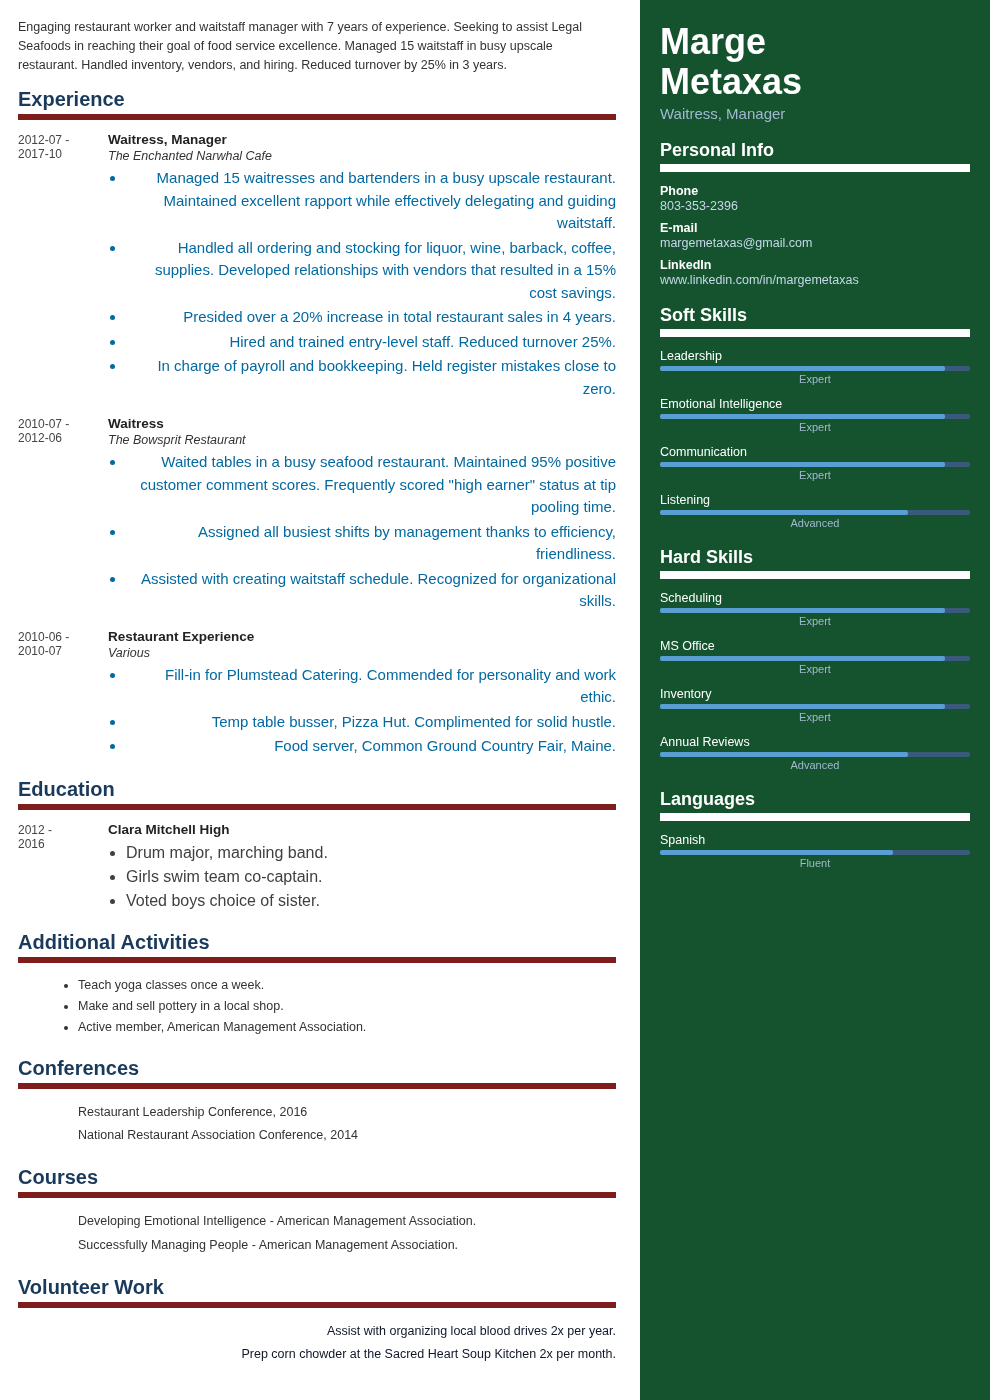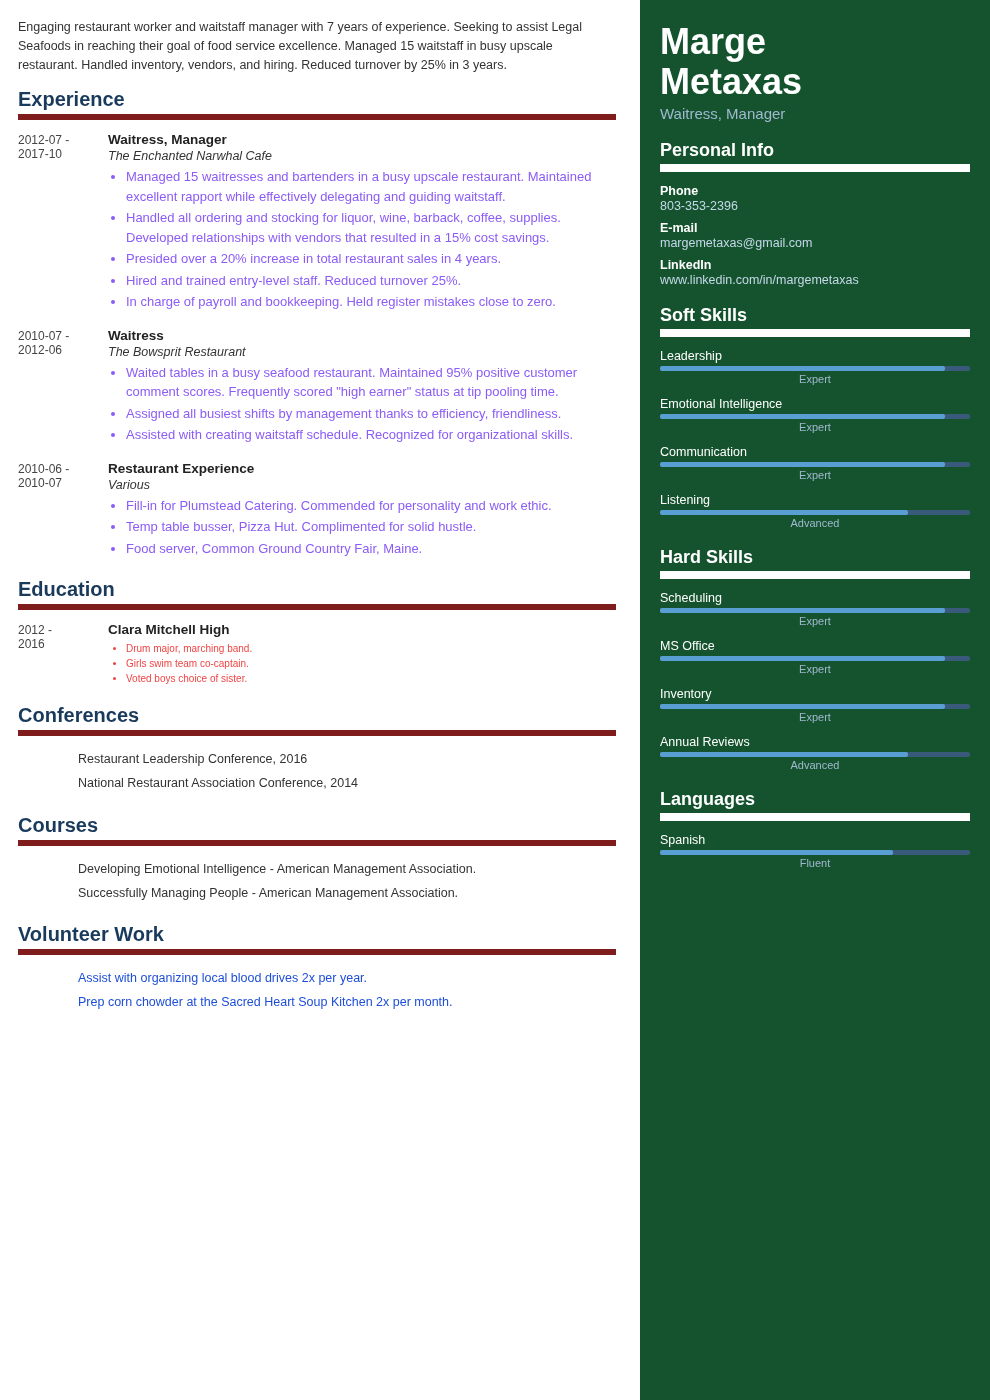--- a/index.html
+++ b/index.html
@@ -56,23 +56,24 @@
     }
     .exp-company {
       font-style: italic;
       font-size: 12.5px;
       margin-bottom: 4px;
       color: #333;
     }
     .exp-bullets {
       list-style: disc;
       padding-left: 18px;
-      font-size: 13px;
+      font-size: 15px;
       line-height: 1.5;
-      color: #8b5cf6;
+      color: #0369a1;
+      text-align: right;
     }
     .exp-bullets li { margin-bottom: 2px; }
 
     .edu-row {
       display: flex;
       margin-bottom: 10px;
     }
     .edu-dates {
       width: 90px;
       min-width: 90px;
@@ -82,23 +83,23 @@
     }
     .edu-content { flex: 1; }
     .edu-school {
       font-weight: bold;
       font-size: 13.5px;
       margin-bottom: 4px;
     }
     .edu-bullets {
       list-style: disc;
       padding-left: 18px;
-      font-size: 10px;
+      font-size: 16px;
       line-height: 1.5;
-      color: #ef4444;
+      color: #404040;
     }
 
     .act-bullets {
       list-style: disc;
       padding-left: 60px;
       font-size: 12.5px;
       line-height: 1.7;
       color: #333;
     }
 
@@ -113,21 +114,22 @@
       padding-left: 60px;
       font-size: 12.5px;
       line-height: 1.9;
       color: #333;
     }
 
     .vol-item {
       padding-left: 60px;
       font-size: 12.5px;
       line-height: 1.9;
-      color: #1d4ed8;
+      color: #0f172a;
+      text-align: right;
     }
 
     
     .right-col {
       width: 350px;
       background: #14532d;
       color: #fff;
       padding: 22px 20px 24px 20px;
       flex-shrink: 0;
     }
@@ -259,20 +261,28 @@
             <ul class="edu-bullets">
               <li>Drum major, marching band.</li>
               <li>Girls swim team co-captain.</li>
               <li>Voted boys choice of sister.</li>
             </ul>
           </div>
         </div>
       </div>
   </div>
 
+  <div class="section">
+    <div class="section-title">Additional Activities</div>
+    <ul class="act-bullets" id="act-bullets">
+        <li>Teach yoga classes once a week.</li>
+        <li>Make and sell pottery in a local shop.</li>
+        <li>Active member, American Management Association.</li>
+      </ul>
+  </div>
 
   <div class="section">
     <div class="section-title">Conferences</div>
     <div id="conf-items">
         <p class="conf-item">Restaurant Leadership Conference, 2016</p>
         <p class="conf-item">National Restaurant Association Conference, 2014</p>
       </div>
   </div>
 
   <div class="section">

